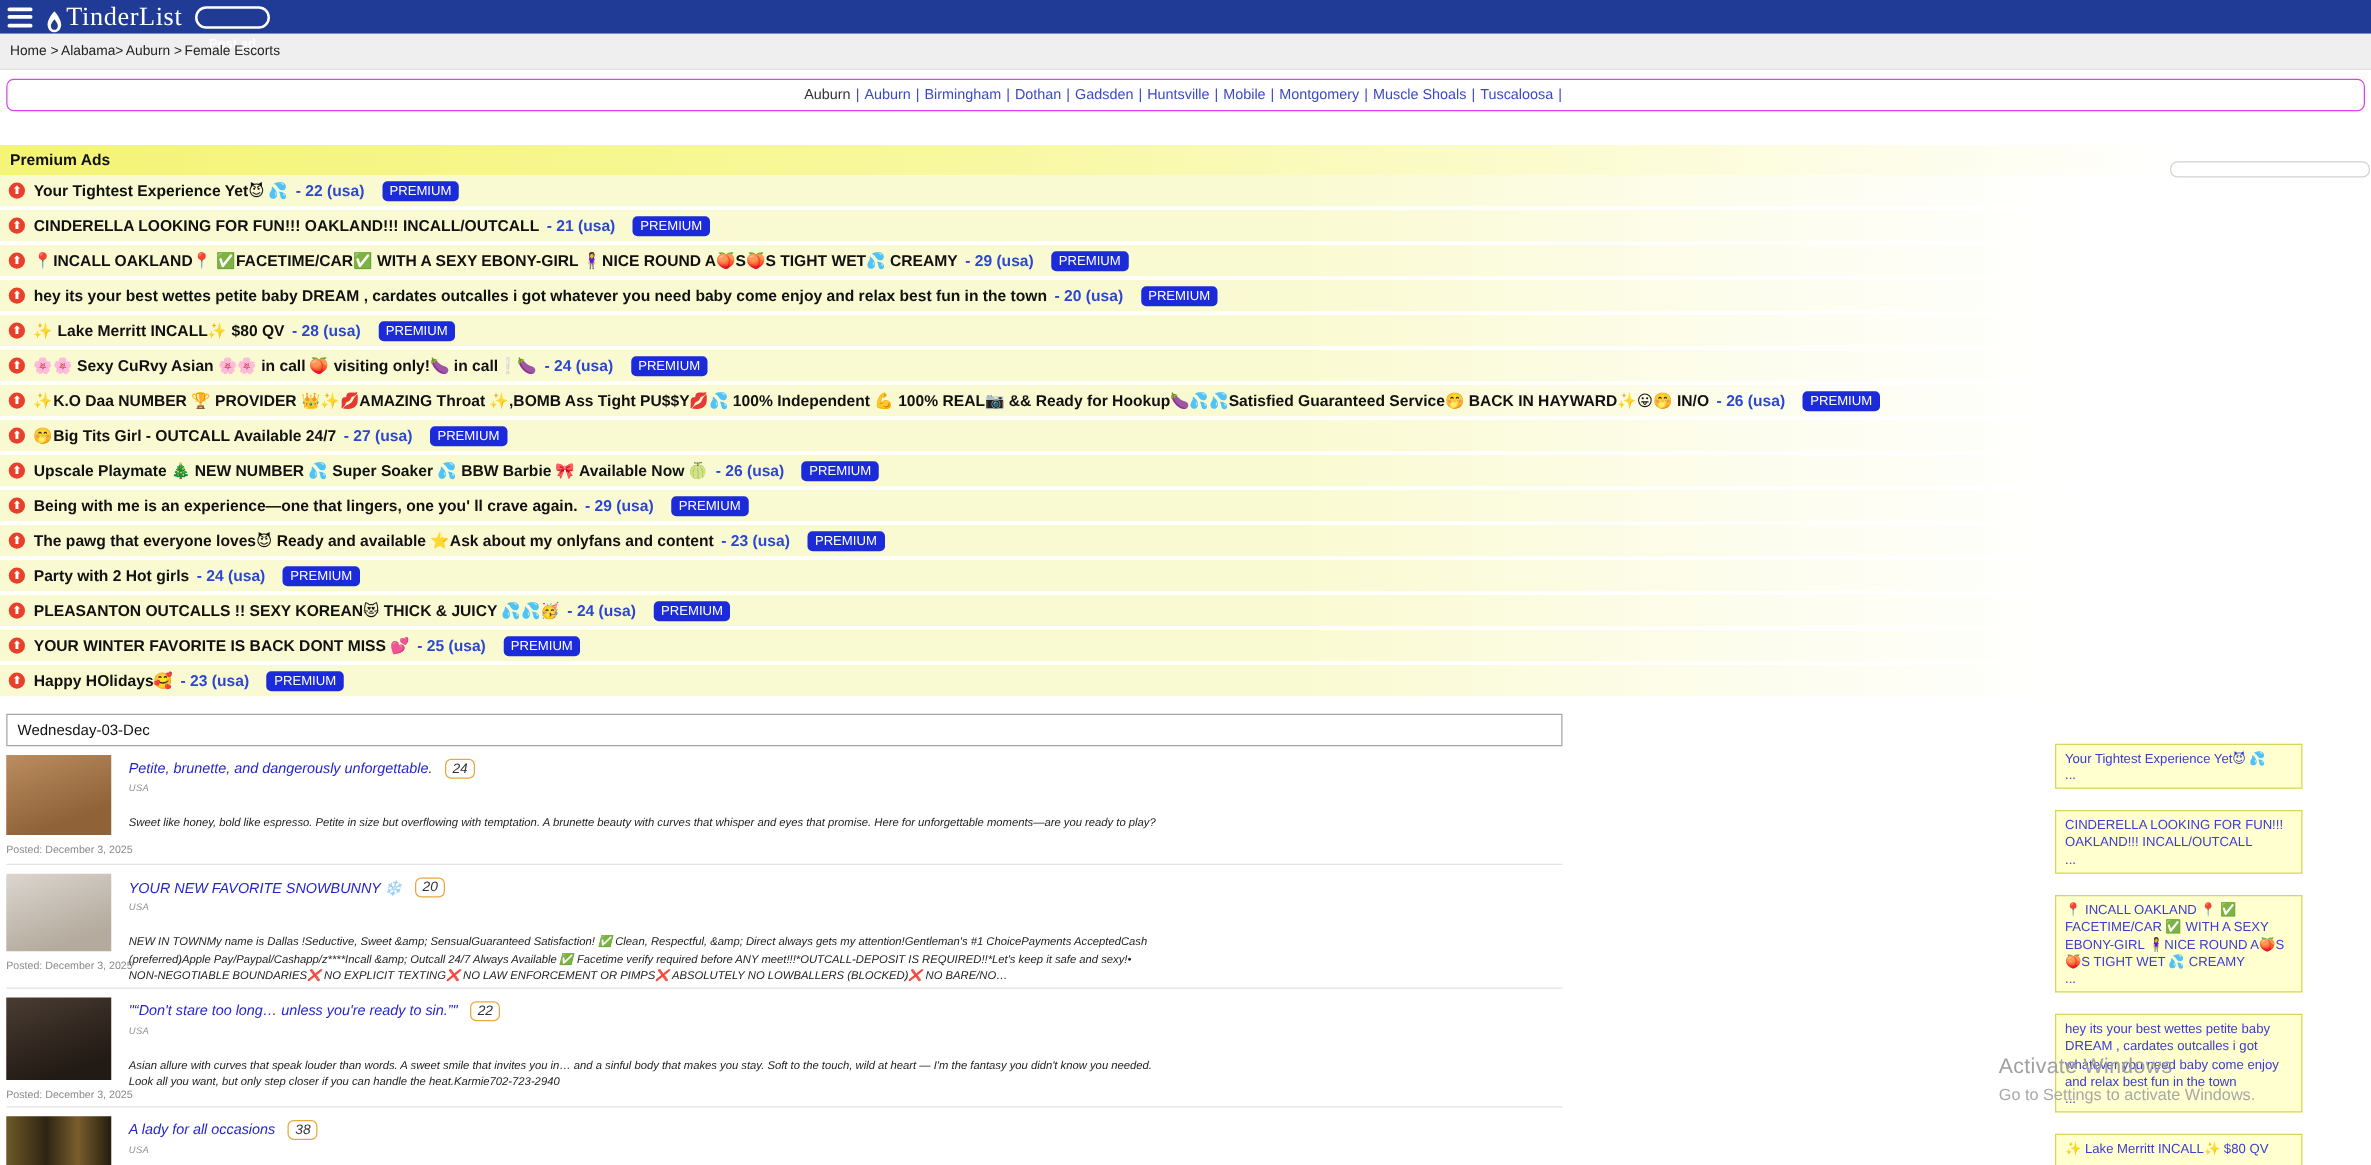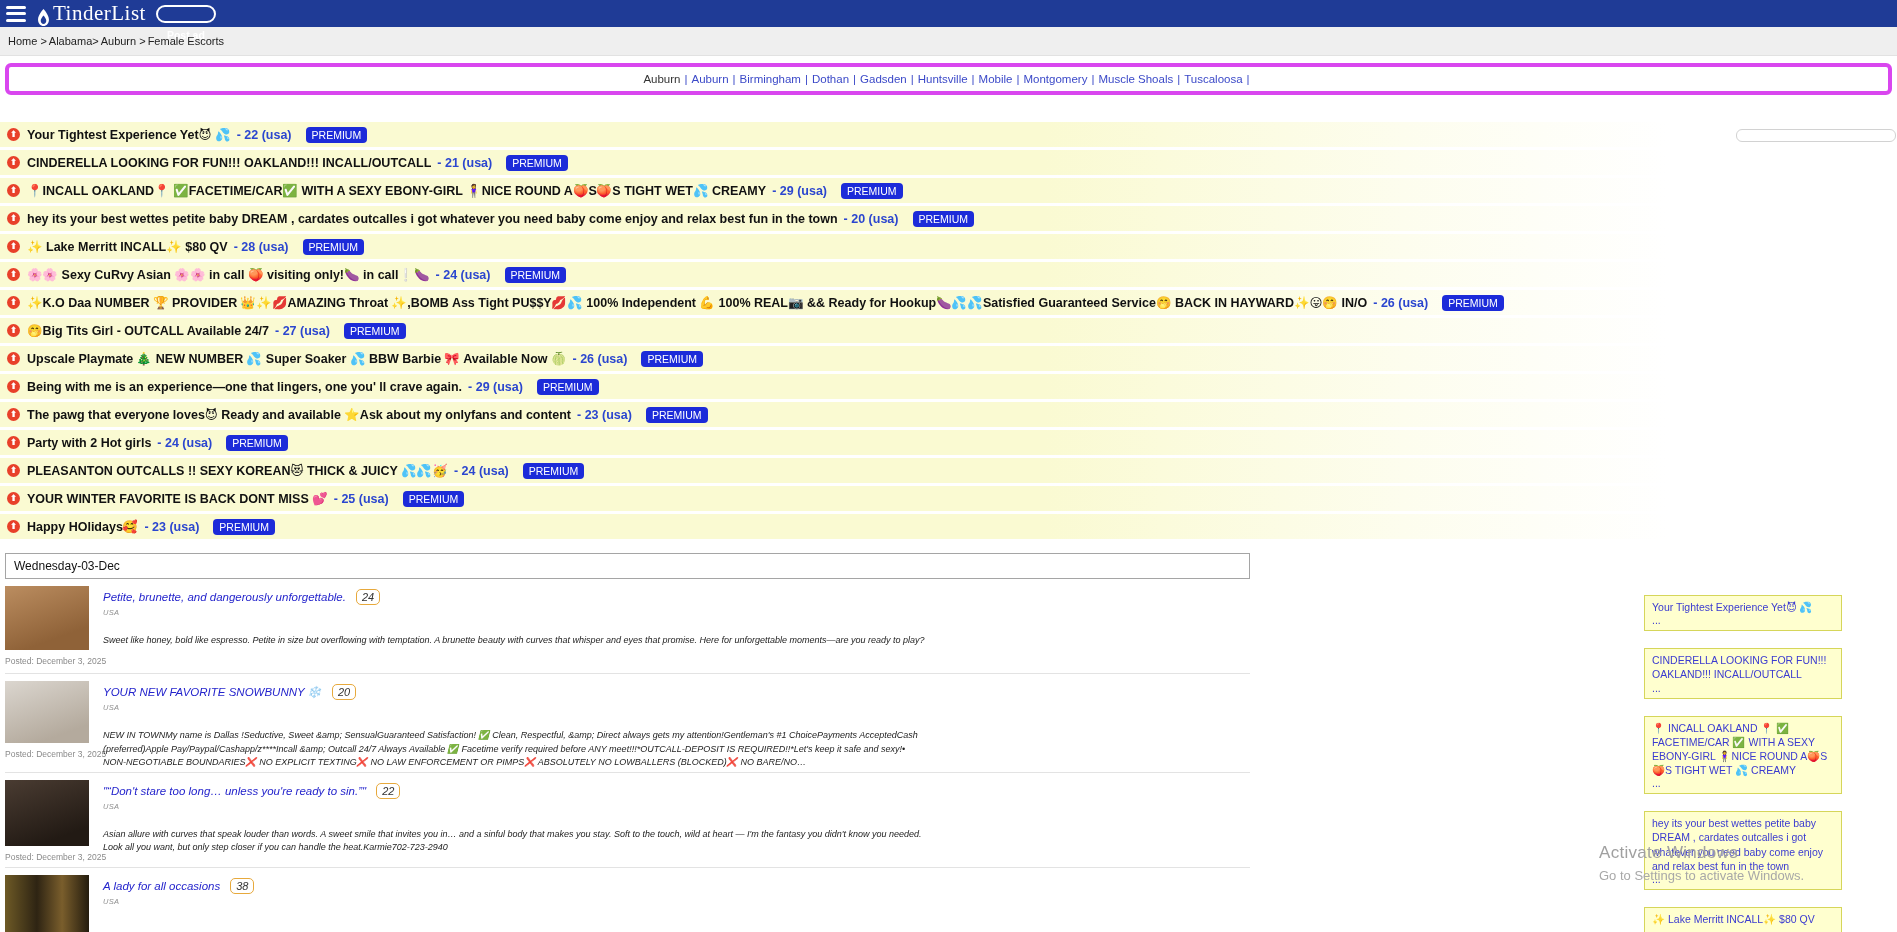--- a/index.html
+++ b/index.html
@@ -17,21 +17,21 @@
   .logo svg{width:15px;height:17px;fill:#fff;}
   .postad{display:flex;align-items:center;gap:21px;background:transparent;border:2px solid #fff;border-radius:10px;
           color:#fff;font-weight:bold;font-size:10.5px;padding:1px 9px;height:18px;cursor:pointer;
           font-family:"Liberation Sans",sans-serif;flex-direction:column;}
   .postad svg{width:11px;height:11px;fill:#fff;}
   
   .breadcrumb{height:28px;background:#efefef;border-bottom:1px solid #e2e2e2;
               display:flex;align-items:center;padding-left:8px;font-size:11px;color:#222;gap:2px;}
   .crumb{cursor:pointer;}
   
-  .city-box{margin:7px 5px 0 5px;border:4px solid #d946ef;border-radius:6px;background:#fff;
+  .city-box{margin:7px 5px 0 5px;border:1px solid #d946ef;border-radius:6px;background:#fff;
             text-align:center;padding:5px 0;font-size:11.5px;line-height:14px;}
   .city-link{color:#3b49c8;text-decoration:none;cursor:pointer;}
   .city-link.current{color:#333;}
   .city-sep{color:#3b49c8;margin:0 4px;}
   
   .premium{margin-top:27px;}
   .premium-header{font-size:12.5px;font-weight:bold;color:#111;padding:5px 8px;
     background:linear-gradient(90deg,#f4f476 0%,#f8f89e 40%,#fcfcd8 70%,#fff 92%);}
   .p-row{height:25px;margin-bottom:3px;display:flex;align-items:center;padding-left:7px;
     background:linear-gradient(90deg,#fafad2 0%,#fafad2 55%,#fdfdee 74%,#fff 88%);}
@@ -100,20 +100,21 @@
     <span class="crumb">Alabama&gt;</span>
     <span class="crumb">Auburn &gt;</span>
     <span class="crumb">Female Escorts</span>
   </div>
 
 <div class="city-box">
   
 <span><a class="city-link current">Auburn</a><span class="city-sep">|</span></span><span><a class="city-link">Auburn</a><span class="city-sep">|</span></span><span><a class="city-link">Birmingham</a><span class="city-sep">|</span></span><span><a class="city-link">Dothan</a><span class="city-sep">|</span></span><span><a class="city-link">Gadsden</a><span class="city-sep">|</span></span><span><a class="city-link">Huntsville</a><span class="city-sep">|</span></span><span><a class="city-link">Mobile</a><span class="city-sep">|</span></span><span><a class="city-link">Montgomery</a><span class="city-sep">|</span></span><span><a class="city-link">Muscle Shoals</a><span class="city-sep">|</span></span><span><a class="city-link">Tuscaloosa</a><span class="city-sep">|</span></span></div>
 
 <div class="premium">
+  <div class="premium-header">Premium Ads</div>
   <div class="premium-list">
 
       <div class="p-row">
         <span class="up-icon">⬆</span>
         <span class="p-title">Your Tightest Experience Yet😈 💦</span>
         <span class="p-meta">- 22 (usa)</span>
         <span class="p-badge">PREMIUM</span>
       </div>
 
       <div class="p-row">

